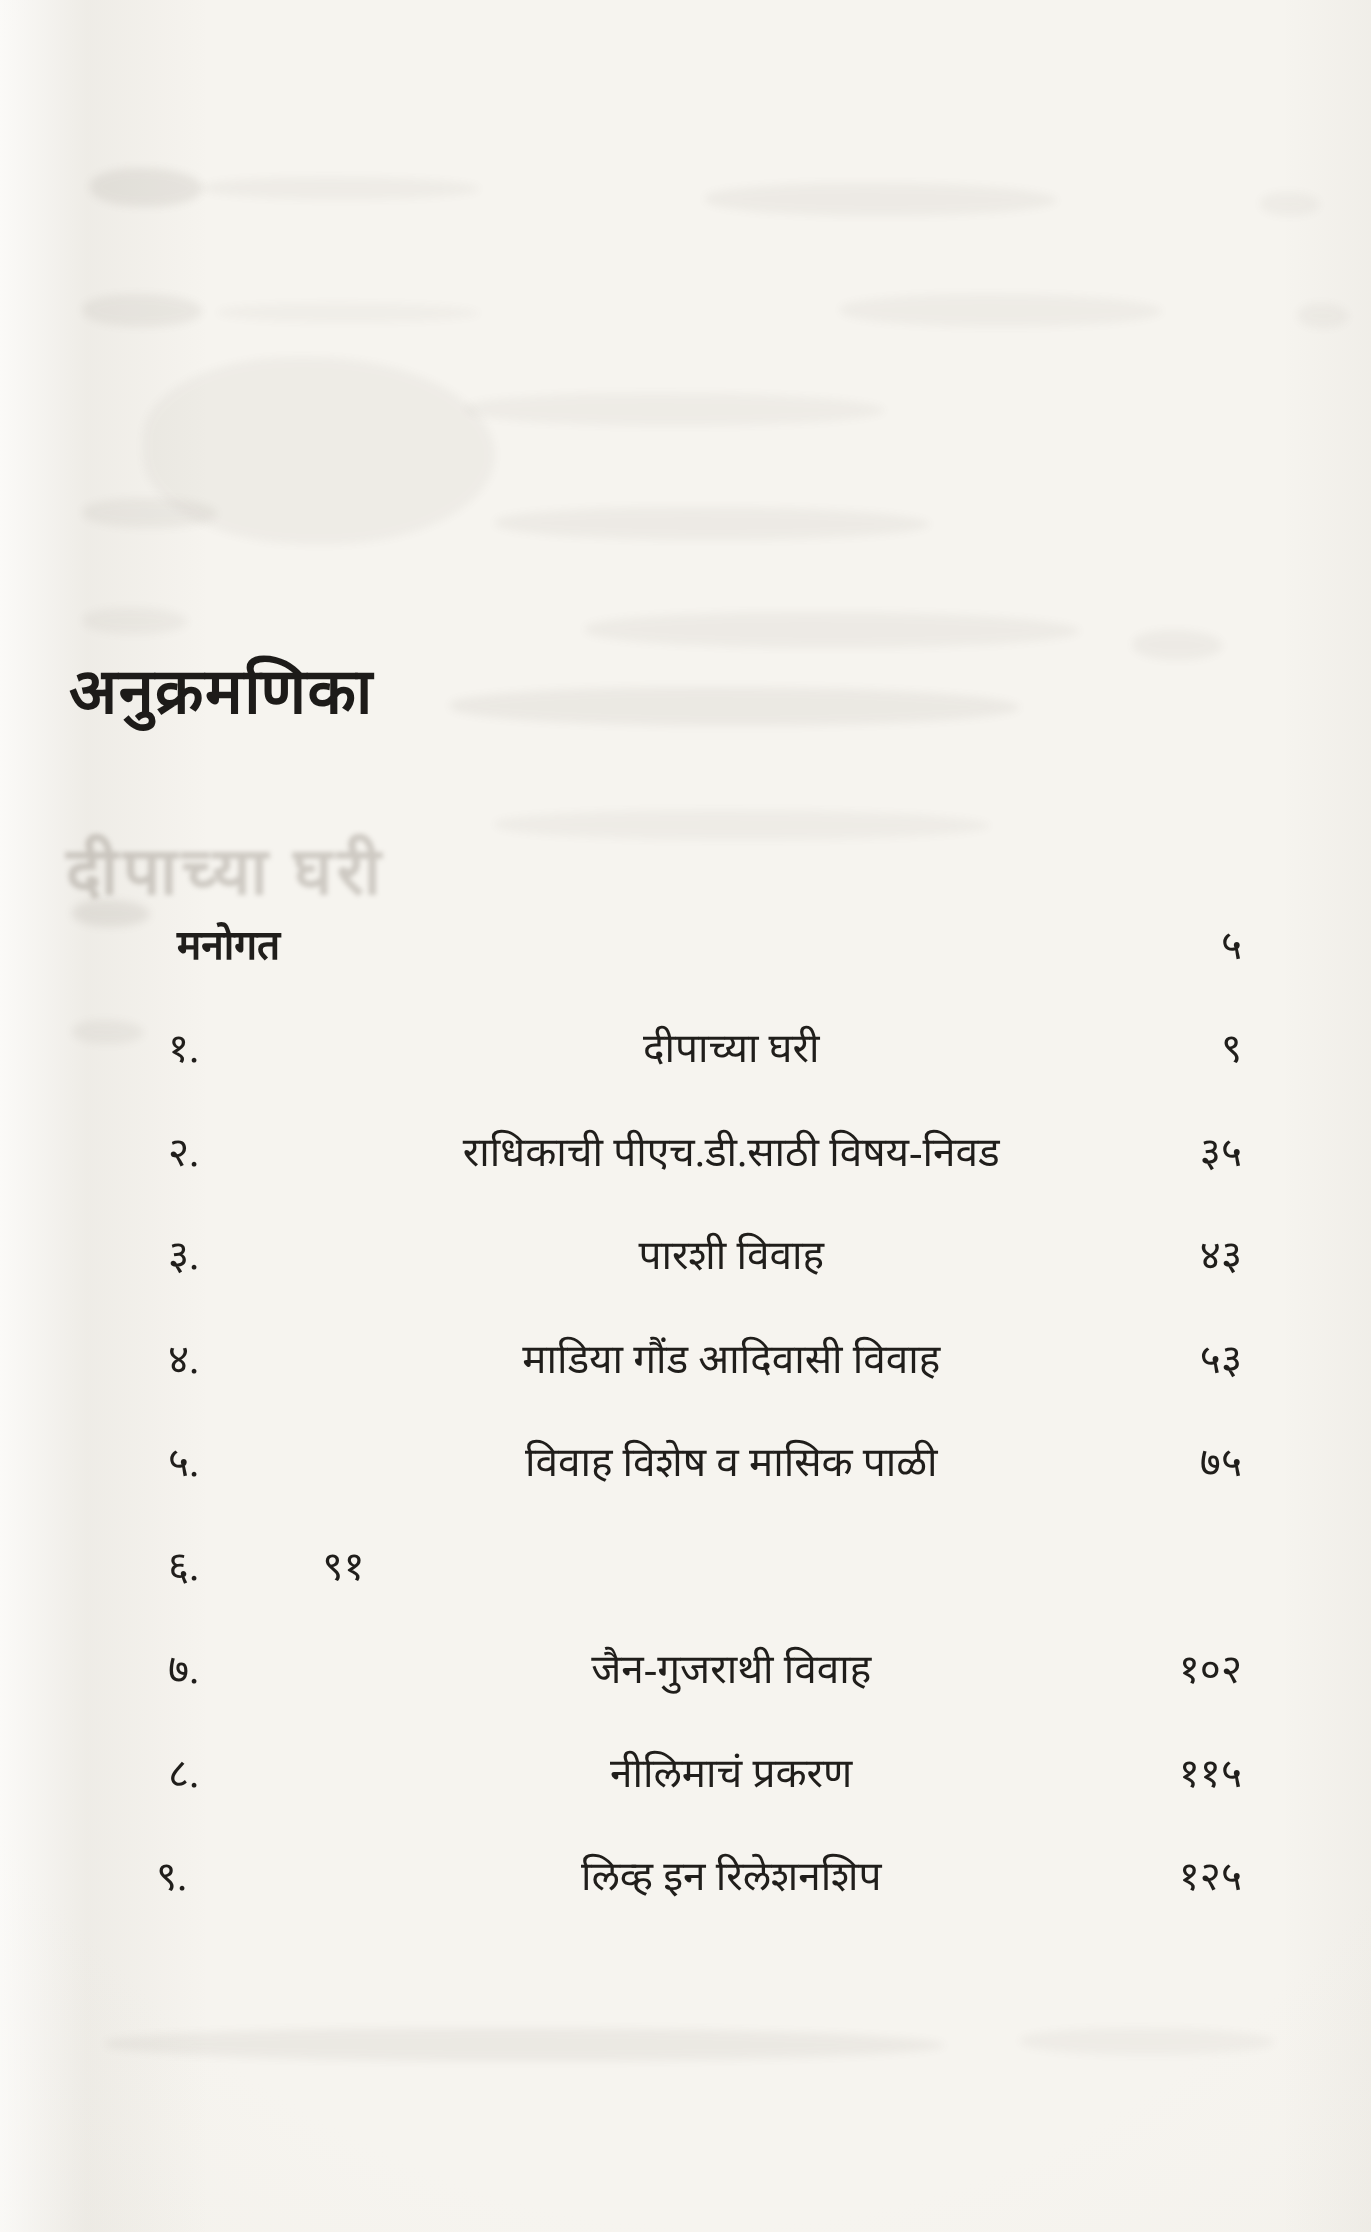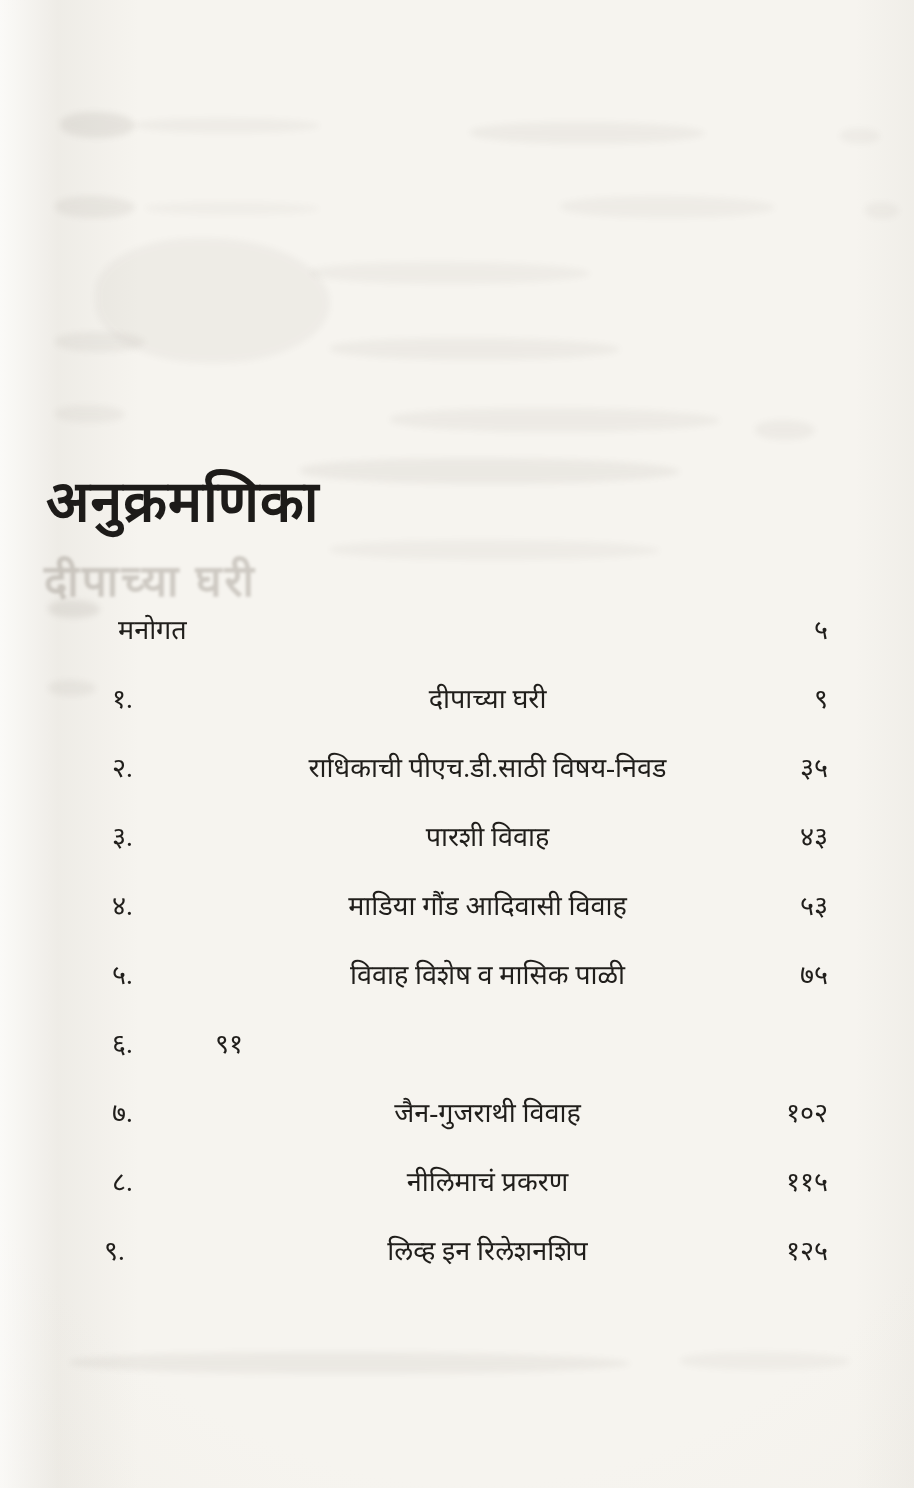--- a/index.html
+++ b/index.html
@@ -34,23 +34,23 @@
     letter-spacing: 3px;
     color: #7d746a;
     opacity: 0.33;
     filter: blur(1.6px);
     white-space: nowrap;
   }
 
   .title {
     position: absolute;
     left: 46px;
-    top: 460px;
+    top: 430px;
     margin: 0;
-    font-size: 57px;
+    font-size: 42px;
     font-weight: 700;
     letter-spacing: 1px;
     color: #1d1b19;
   }
 
   .toc {
     position: absolute;
     left: 112px;
     right: 86px;
     top: 616px;
@@ -73,20 +73,21 @@
   .row:last-child .num { margin-left: -8px; flex-basis: 91px; }
   .chapter {
     flex: 1 1 auto;
     white-space: nowrap;
     text-align: center;
   }
   .preface-label {
     flex: 1 1 auto;
     margin-left: 6px;
     white-space: nowrap;
+    font-weight: bold;
   }
   .pageno {
     flex: 0 0 auto;
     min-width: 48px;
     text-align: right;
     white-space: nowrap;
   }
 </style>
 </head>
 <body>

